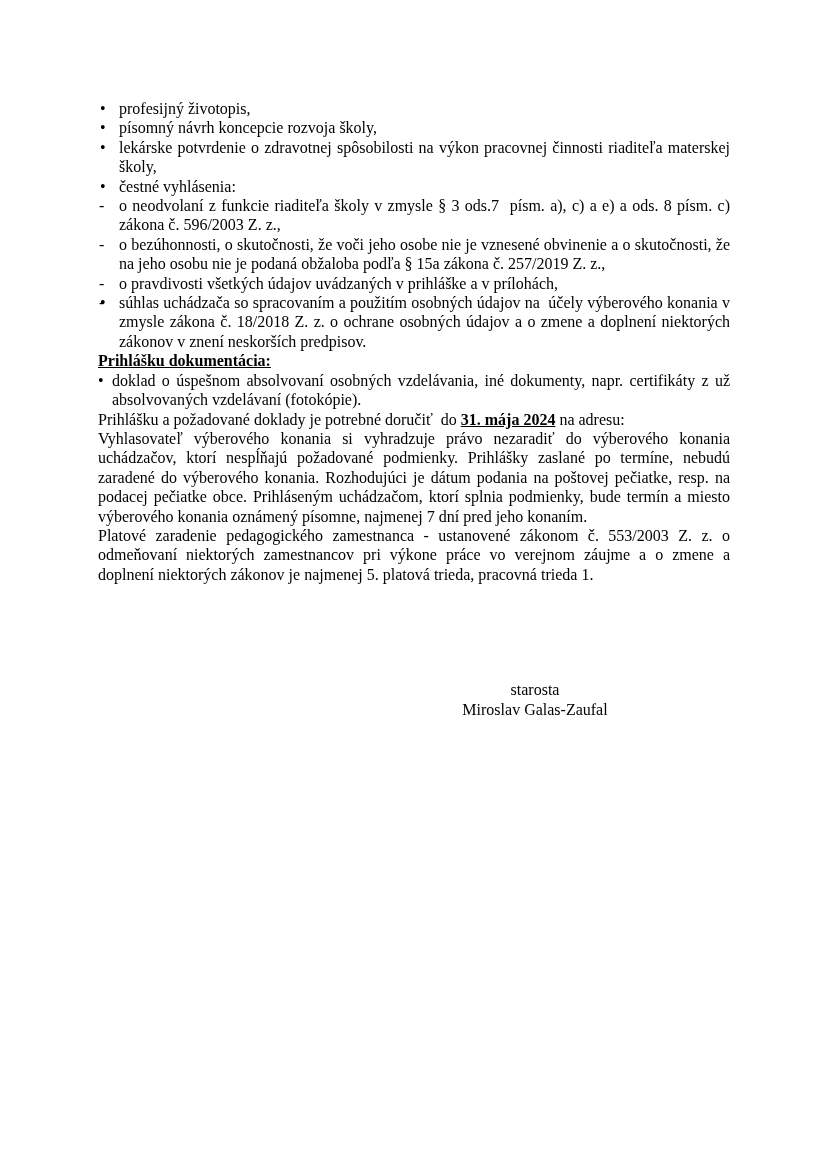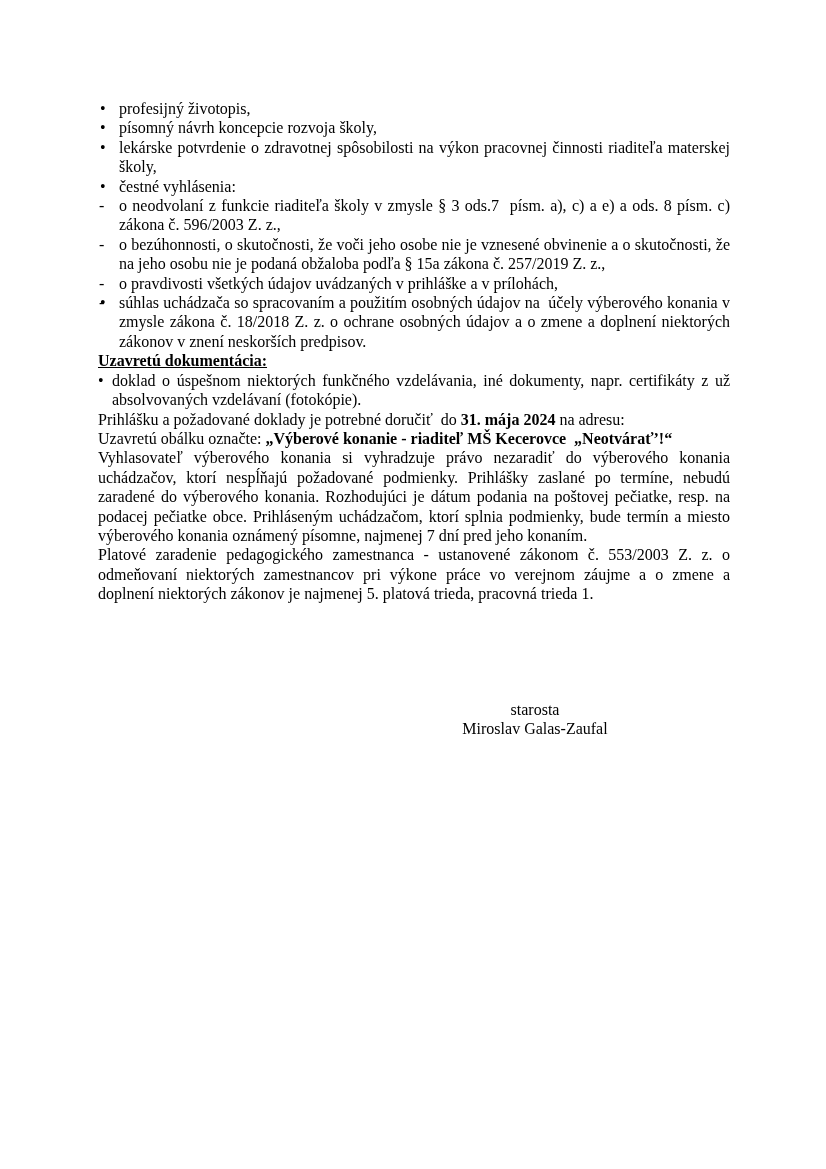--- a/index.html
+++ b/index.html
@@ -54,20 +54,21 @@
   }
   .para {
     margin: 0;
     text-align: justify;
   }
   .para.no-justify {
     text-align: left;
   }
   .b {
     font-weight: bold;
+    text-decoration: underline;
   }
   .signature {
     margin-top: 96px;
     margin-left: 252px;
     width: 370px;
     text-align: center;
   }
 </style>
 </head>
 <body>
@@ -106,36 +107,33 @@
       </li>
       <li class="doc-item">
         <span class="marker dash">-</span>
       </li>
       <li class="doc-item">
         <span class="marker bullet">•</span>
         <span class="li-text">súhlas uchádzača so spracovaním a použitím osobných údajov na&nbsp; účely výberového konania v zmysle zákona č. 18/2018 Z. z. o ochrane osobných údajov a o zmene a doplnení niektorých zákonov v znení neskorších predpisov.</span>
       </li>
     </ul>
 
-    <p class="para gap section-heading">Uzavretú dokumentácia:</p>
+    <p class="para gap section-heading">Prihlášku dokumentácia:</p>
 
     <ul class="doc-list optional-list">
       <li class="doc-item">
         <span class="marker bullet">•</span>
-        <span class="li-text">doklad o úspešnom niektorých funkčného vzdelávania, iné dokumenty, napr. certifikáty z už absolvovaných vzdelávaní (fotokópie).</span>
+        <span class="li-text">doklad o úspešnom absolvovaní osobných vzdelávania, iné dokumenty, napr. certifikáty z už absolvovaných vzdelávaní (fotokópie).</span>
       </li>
     </ul>
 
     <p class="para gap no-justify">
       <span>Prihlášku a požadované doklady je potrebné doručiť&nbsp; do </span><span class="b">31. mája 2024</span><span> na adresu:</span><br>
     </p>
 
-    <p class="para gap no-justify">
-      <span>Uzavretú obálku označte: </span><span class="b">„Výberové konanie - riaditeľ MŠ Kecerovce&nbsp; „Neotvárať’!“</span>
-    </p>
 
 
     <p class="para gap">Vyhlasovateľ výberového konania si vyhradzuje právo nezaradiť do výberového konania uchádzačov, ktorí nespĺňajú požadované podmienky. Prihlášky zaslané po termíne, nebudú zaradené do výberového konania. Rozhodujúci je dátum podania na poštovej pečiatke, resp. na podacej pečiatke obce. Prihláseným uchádzačom, ktorí splnia podmienky, bude termín a miesto výberového konania oznámený písomne, najmenej 7 dní pred jeho konaním.</p>
 
     <p class="para gap">Platové zaradenie pedagogického zamestnanca - ustanovené zákonom č. 553/2003 Z. z. o odmeňovaní niektorých zamestnancov pri výkone práce vo verejnom záujme a o zmene a doplnení niektorých zákonov je najmenej 5. platová trieda, pracovná trieda 1.</p>
 
 
     <div class="signature">
       <div>starosta</div>
       <div>Miroslav Galas-Zaufal</div>

